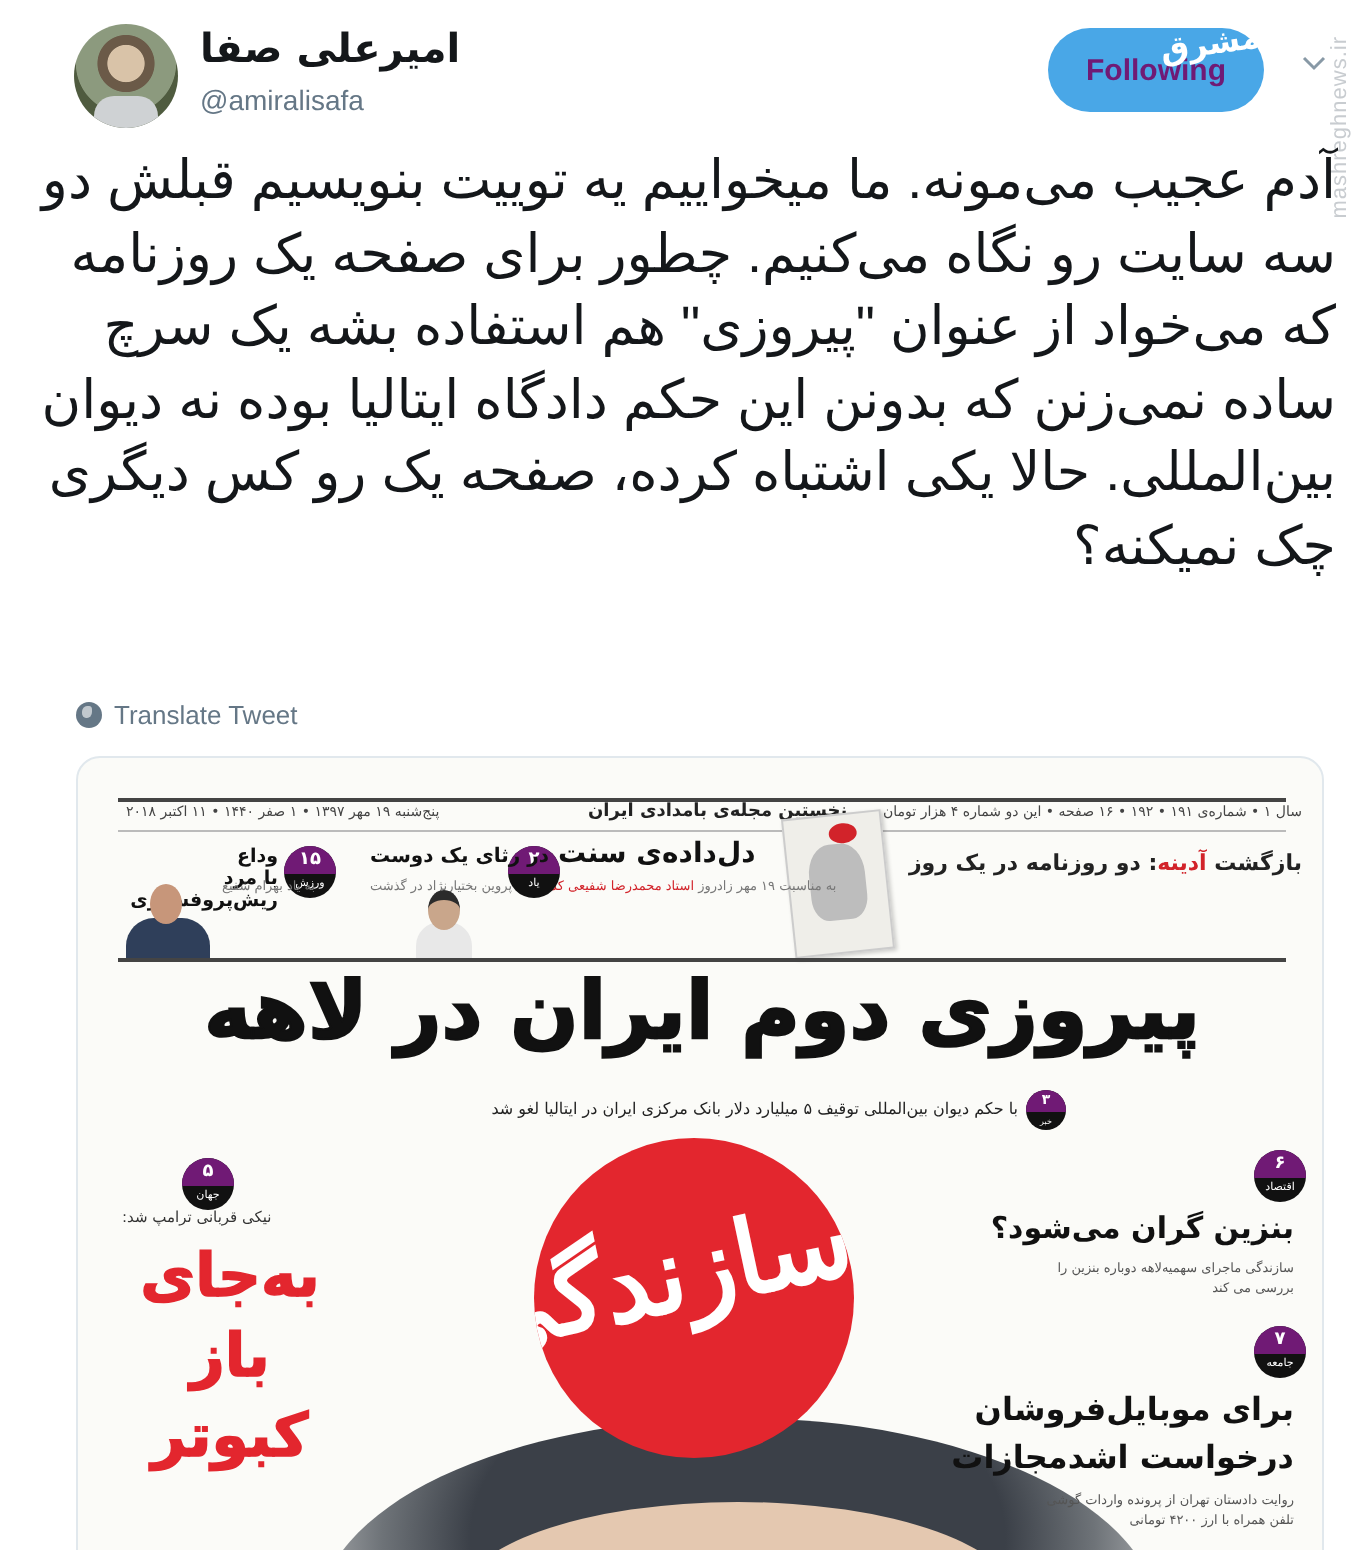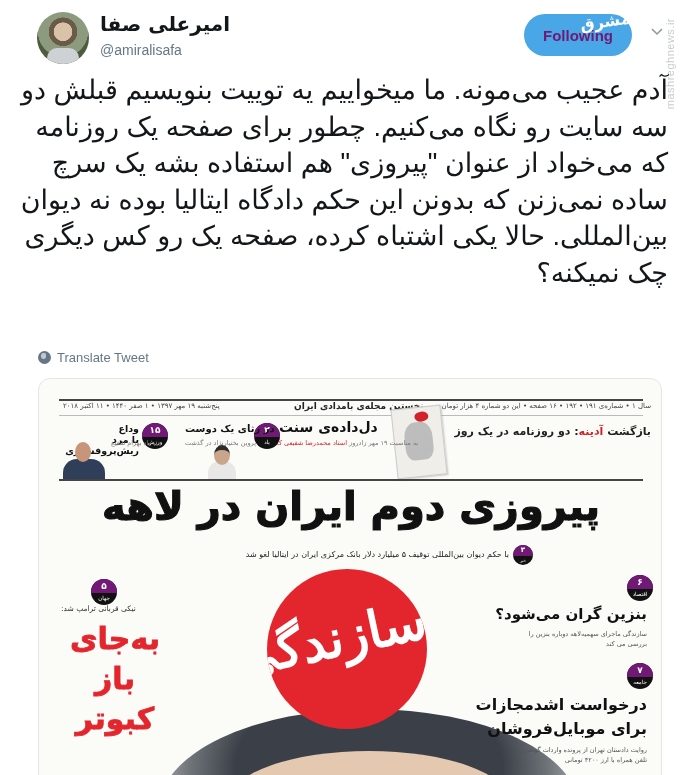--- a/index.html
+++ b/index.html
@@ -169,17 +169,17 @@
       <div class="bot">اقتصاد</div>
   </div>
   <div class="np-right-head" style="top:226px; font-size:15px;">بنزین گران می‌شود؟</div>
   <div class="np-right-body" style="top:250px;">سازندگی ماجرای سهمیه‌لاهه دوباره بنزین را بررسی می کند</div>
 
   <div class="badge" style="left:588px; top:284px;">
     <div class="top">۷</div>
       <div class="bot">جامعه</div>
   </div>
   <div class="np-right-head" style="top:314px; font-size:16px; line-height:24px;">
+    <div>برای موبایل‌فروشان</div>
     <div>درخواست اشدمجازات</div>
-    <div>برای موبایل‌فروشان</div>
   </div>
   <div class="np-right-body" style="top:366px;">روایت دادستان تهران از پرونده واردات گوشی تلفن همراه با ارز ۴۲۰۰ تومانی</div>
 </div>
 
 </body></html>

